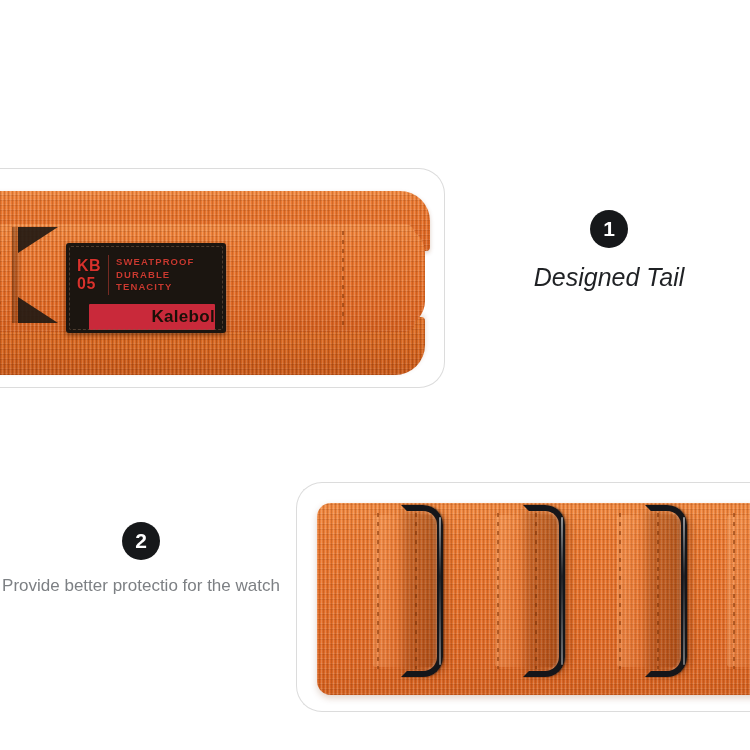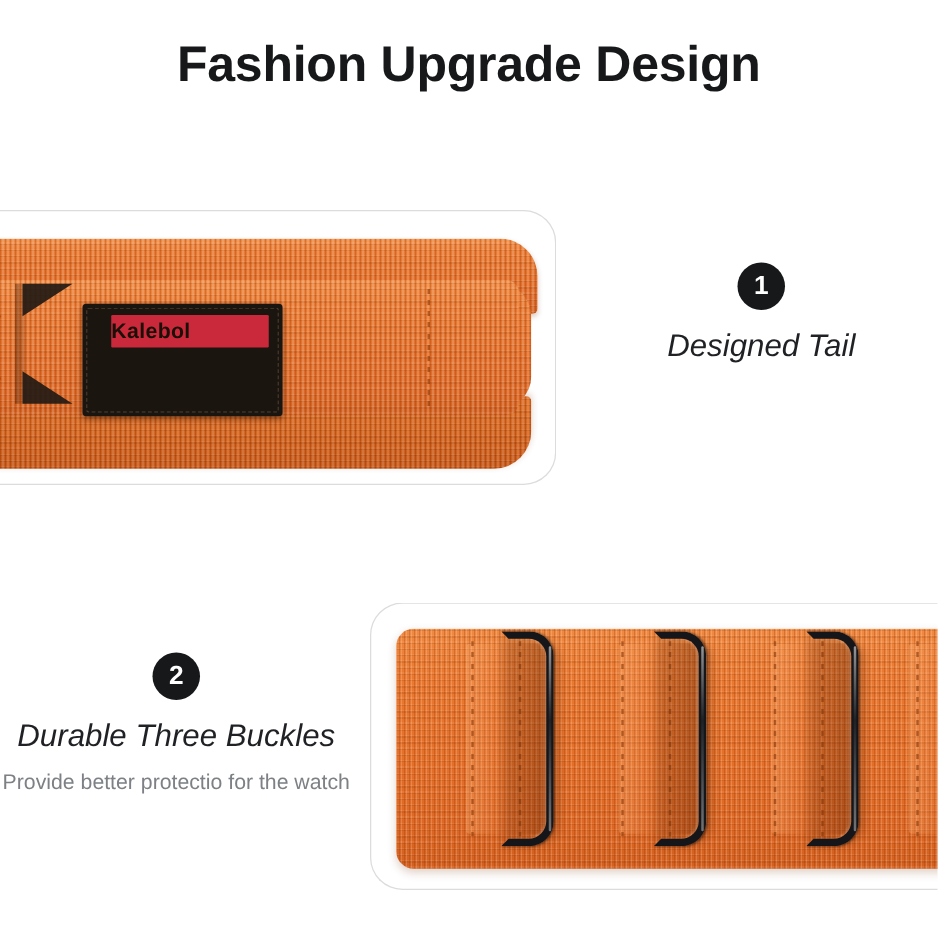--- a/index.html
+++ b/index.html
@@ -275,21 +275,21 @@
     line-height: 1.35;
     letter-spacing: 1.1px;
     text-shadow: 0 0 1px rgba(0,0,0,0.6);
   }
   .label-brandbar {
     margin: 3px 4px 0 16px;
     height: 26px;
     background: #c9293a;
     display: flex;
     align-items: center;
-    justify-content: flex-start;
+    justify-content: flex-end;
     border-radius: 1px;
   }
   .label-brand {
     color: #1b1008;
     font-size: 17px;
     font-weight: 700;
     letter-spacing: 0.3px;
   }
 
   
@@ -386,50 +386,60 @@
     font-weight: 400;
     color: #7d8084;
     line-height: 1.38;
   }
 </style>
 </head>
 <body>
 
 <div class="page">
 
-  <div class="page-title">Fashion Upgrade Design</div>
 
   <div class="photo-card card-top">
 
     <div class="webbing strap-upper"></div>
     <div class="webbing shade strap-lower"></div>
     <div class="webbing strap-tip"></div>
     <div class="webbing strap-mid"></div>
 
     <div class="xstitch"></div>
     <div class="fold-shadow"></div>
     <div class="fold fold-top"></div>
     <div class="fold fold-bottom"></div>
     <div class="stitch-v stitch-tail"></div>
 
     <div class="label-patch">
+      <div class="label-top">
+        <div>
+          <div class="label-code">KB</div>
+          <div class="label-code">05</div>
+        </div>
+        <div class="label-divider"></div>
+        <div class="label-claims">
+          <div>SWEATPROOF</div>
+          <div>DURABLE</div>
+          <div>TENACITY</div>
+        </div>
+      </div>
       <div class="label-brandbar">
         <span class="label-brand">Kalebol</span>
       </div>
     </div>
   </div>
 
   <div class="feature feature-1">
     <div class="badge">1</div>
     <div class="feature-title">Designed Tail</div>
   </div>
 
   <div class="feature feature-2">
     <div class="badge">2</div>
-    <div class="feature-title">Durable Three Buckles</div>
     <div class="feature-desc">Provide better protectio for the watch</div>
   </div>
 
   <div class="photo-card card-bottom">
 
     <div class="webbing strap-band"></div>
 
     <div class="keeper-pad" style="left:76px;"></div>
     <div class="keeper-pad" style="left:198px;"></div>
     <div class="keeper-pad" style="left:320px;"></div>

